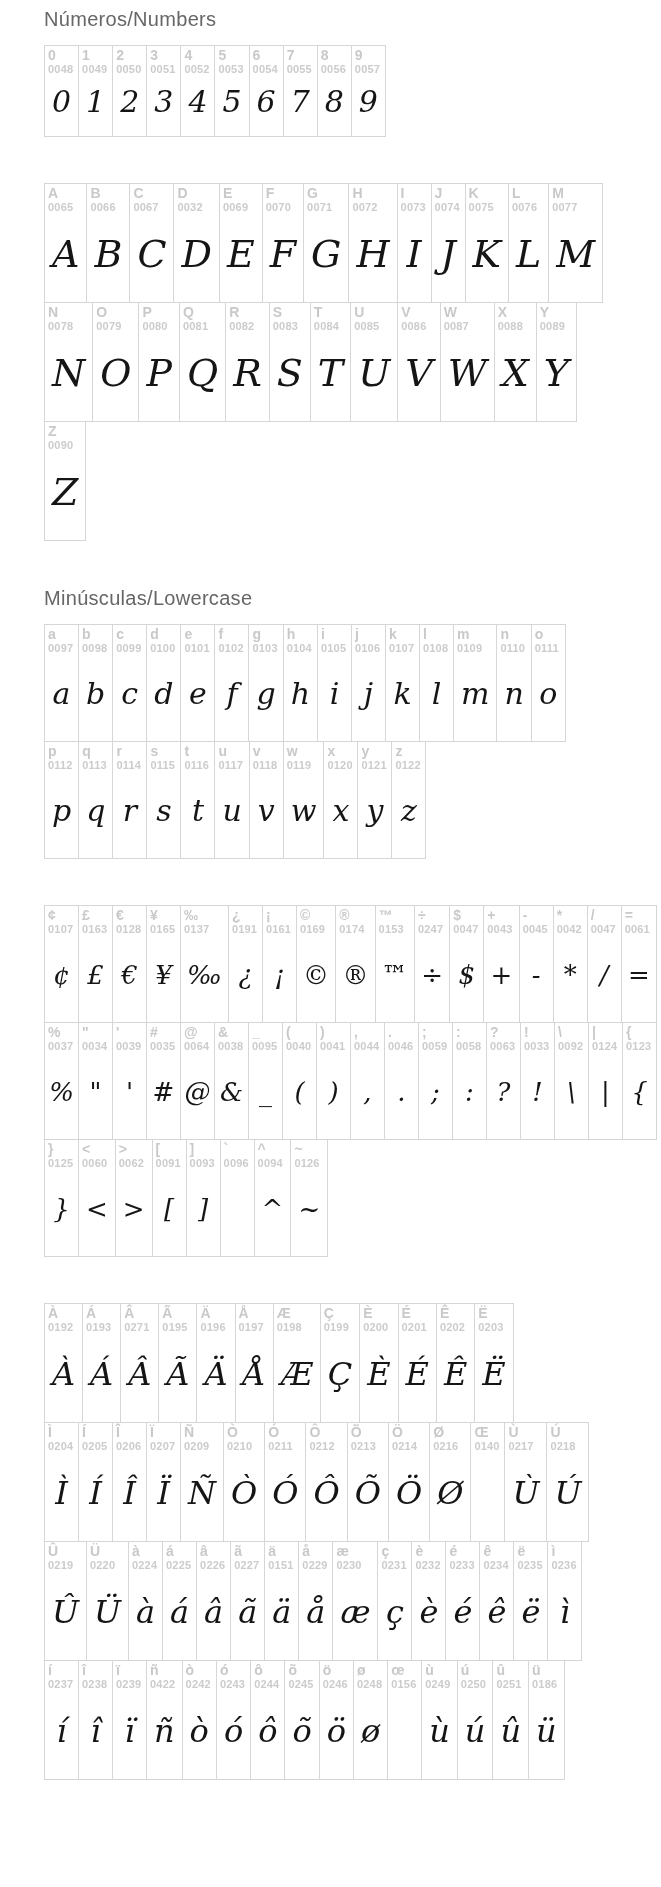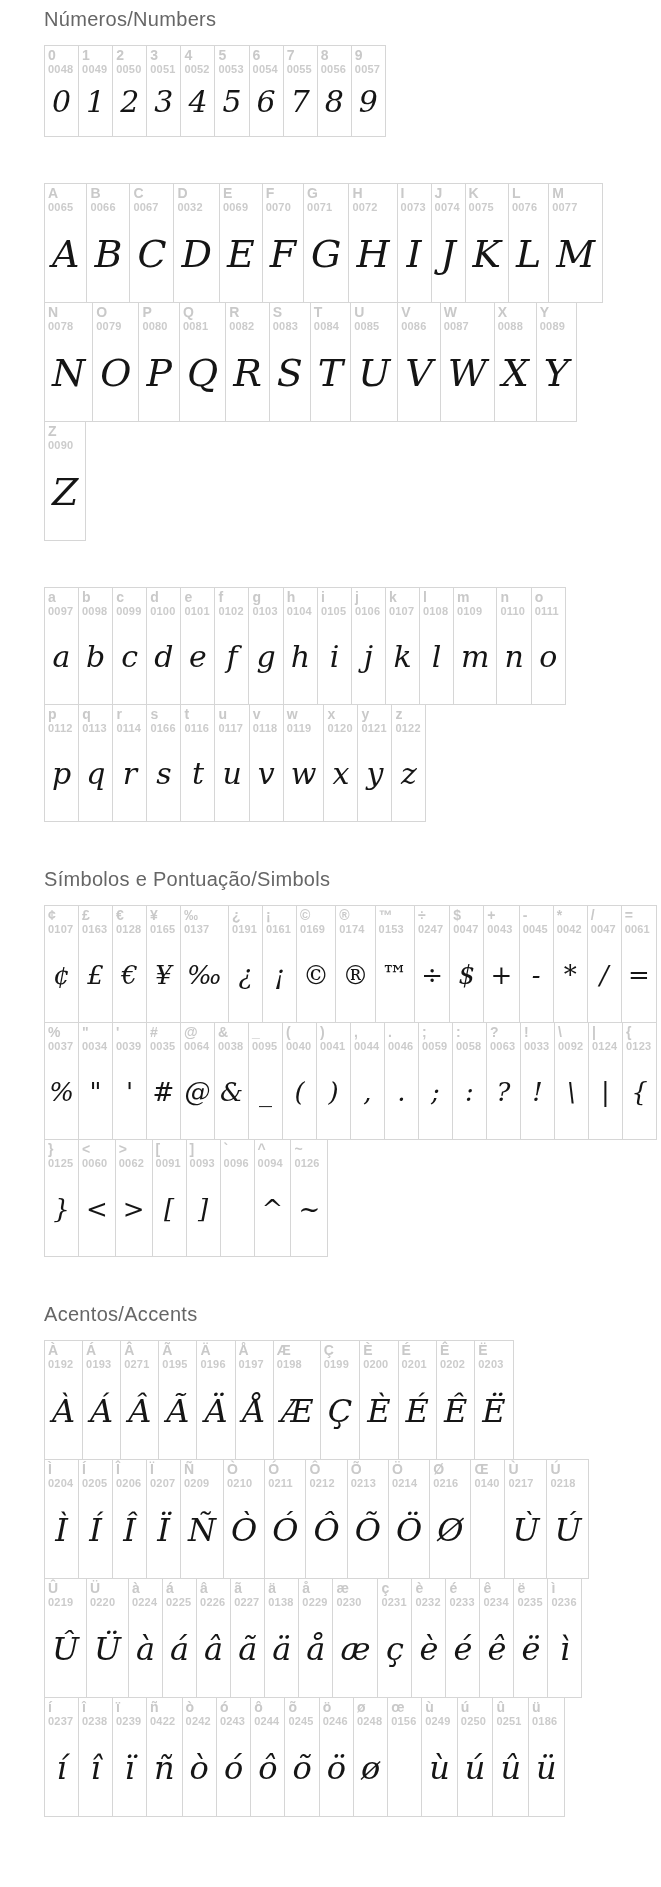--- a/index.html
+++ b/index.html
@@ -378,20 +378,21 @@
       <span class="cell-char">Z</span>
       <span class="cell-code">0090</span>
     </div>
     <div class="cell-glyph">Z</div>
   </div>
 </div>
 </div>
   </section>
 
   <section class="glyph-section sec-lowercase">
+    <h2 class="section-title">Minúsculas/Lowercase</h2>
     <div class="glyph-table">
   <div class="glyph-row">
   <div class="glyph-cell">
     <div class="cell-head">
       <span class="cell-char">a</span>
       <span class="cell-code">0097</span>
     </div>
     <div class="cell-glyph">a</div>
   </div>
 
@@ -529,21 +530,21 @@
     <div class="cell-head">
       <span class="cell-char">r</span>
       <span class="cell-code">0114</span>
     </div>
     <div class="cell-glyph">r</div>
   </div>
 
   <div class="glyph-cell">
     <div class="cell-head">
       <span class="cell-char">s</span>
-      <span class="cell-code">0166</span>
+      <span class="cell-code">0115</span>
     </div>
     <div class="cell-glyph">s</div>
   </div>
 
   <div class="glyph-cell">
     <div class="cell-head">
       <span class="cell-char">t</span>
       <span class="cell-code">0116</span>
     </div>
     <div class="cell-glyph">t</div>
@@ -594,21 +595,20 @@
       <span class="cell-char">z</span>
       <span class="cell-code">0122</span>
     </div>
     <div class="cell-glyph">z</div>
   </div>
 </div>
 </div>
   </section>
 
   <section class="glyph-section sec-symbols">
-    <h2 class="section-title">Símbolos e Pontuação/Simbols</h2>
     <div class="glyph-table">
   <div class="glyph-row">
   <div class="glyph-cell">
     <div class="cell-head">
       <span class="cell-char">¢</span>
       <span class="cell-code">0107</span>
     </div>
     <div class="cell-glyph">¢</div>
   </div>
 
@@ -949,21 +949,20 @@
       <span class="cell-char">~</span>
       <span class="cell-code">0126</span>
     </div>
     <div class="cell-glyph">~</div>
   </div>
 </div>
 </div>
   </section>
 
   <section class="glyph-section sec-accents">
-    <h2 class="section-title">Acentos/Accents</h2>
     <div class="glyph-table">
   <div class="glyph-row">
   <div class="glyph-cell">
     <div class="cell-head">
       <span class="cell-char">À</span>
       <span class="cell-code">0192</span>
     </div>
     <div class="cell-glyph">À</div>
   </div>
 
@@ -1215,21 +1214,21 @@
     <div class="cell-head">
       <span class="cell-char">ã</span>
       <span class="cell-code">0227</span>
     </div>
     <div class="cell-glyph">ã</div>
   </div>
 
   <div class="glyph-cell">
     <div class="cell-head">
       <span class="cell-char">ä</span>
-      <span class="cell-code">0138</span>
+      <span class="cell-code">0151</span>
     </div>
     <div class="cell-glyph">ä</div>
   </div>
 
   <div class="glyph-cell">
     <div class="cell-head">
       <span class="cell-char">å</span>
       <span class="cell-code">0229</span>
     </div>
     <div class="cell-glyph">å</div>

